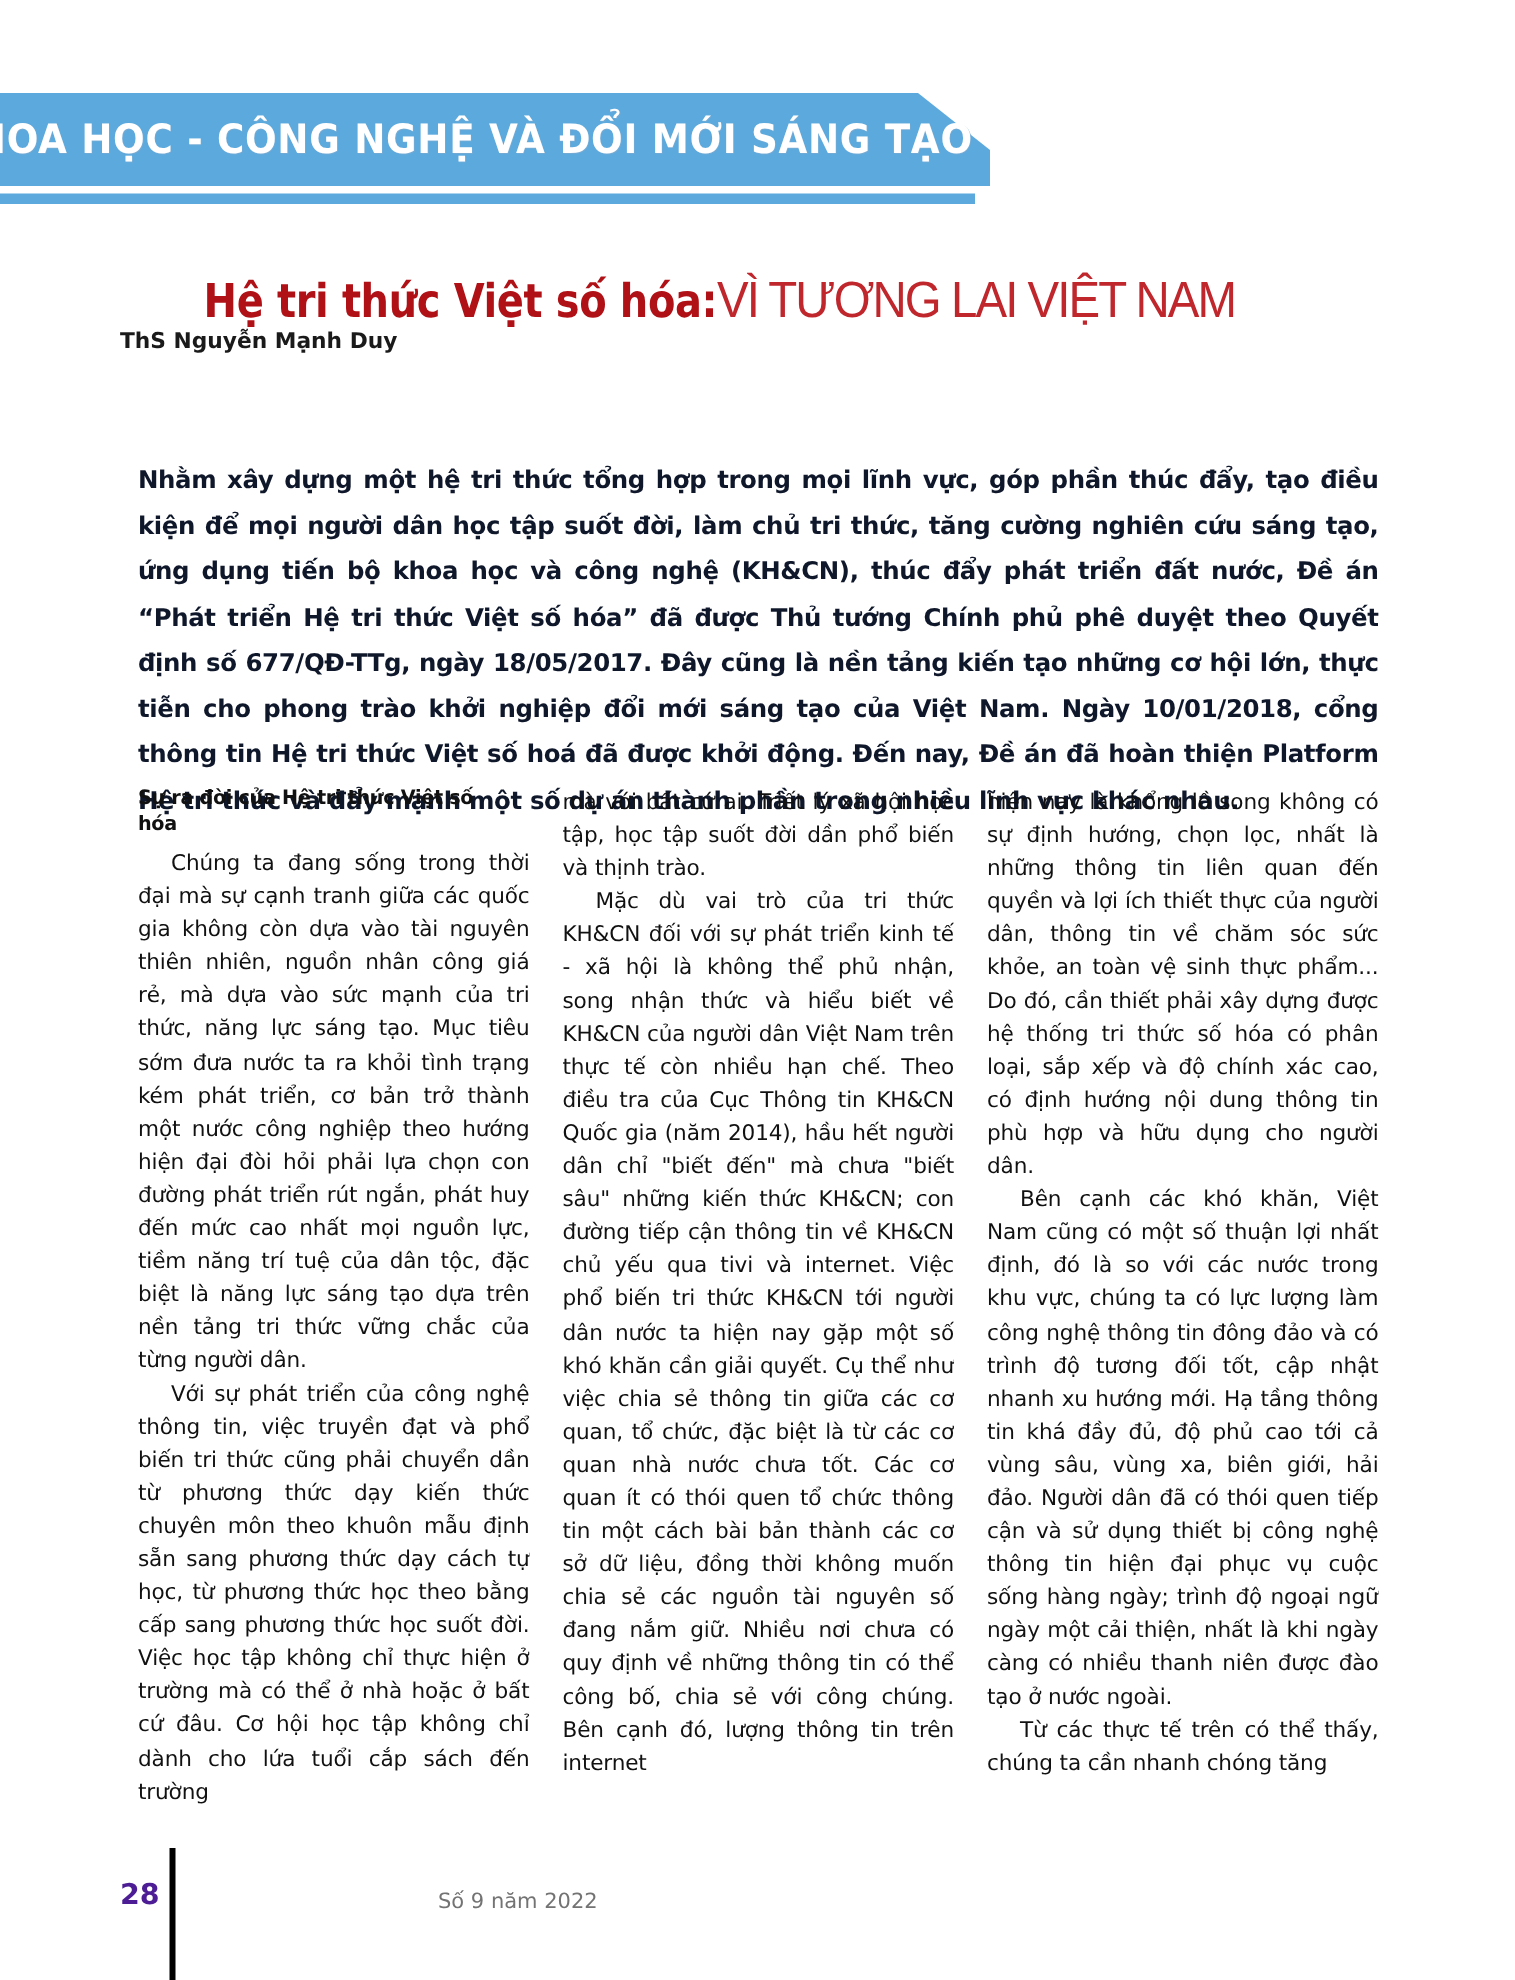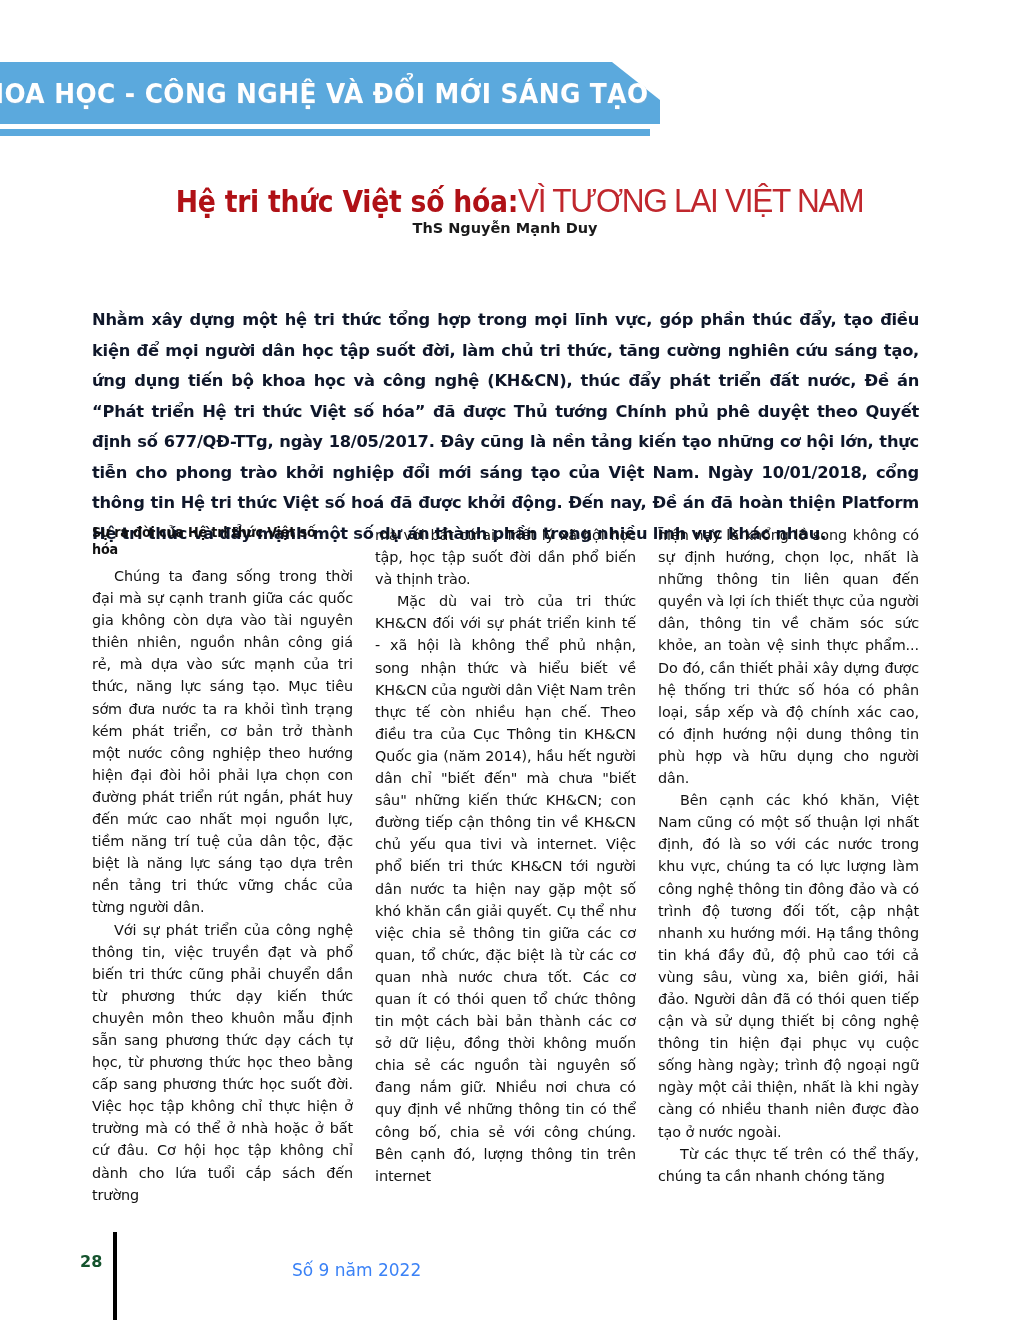--- a/index.html
+++ b/index.html
@@ -60,21 +60,21 @@
     height: 7px;
     background: #5ba9dd;
   }
 
   
   .title-block {
     position: absolute;
     left: 80px;
     top: 183px;
     width: 850px;
-    text-align: center;
+    text-align: left;
   }
   .headline {
     white-space: nowrap;
     line-height: 1.05;
   }
   .headline .hl-a {
     font-family: "DejaVu Sans", sans-serif;
     font-weight: bold;
     font-size: 31px;
     color: #b01116;
@@ -169,22 +169,22 @@
     top: 1232px;
     width: 420px;
     height: 90px;
   }
   .page-num {
     position: absolute;
     left: 0;
     top: 20px;
     font-family: "DejaVu Sans", sans-serif;
     font-weight: bold;
-    font-size: 16px;
-    color: #14532d;
+    font-size: 19px;
+    color: #4c1d95;
     text-align: right;
   }
   .footer-rule {
     position: absolute;
     left: 33px;
     top: 0px;
     width: 4px;
     height: 88px;
     background: #000;
   }
@@ -230,22 +230,22 @@
     letter-spacing: -1.2px;
     white-space: nowrap;
     transform: scaleX(0.95);
     transform-origin: left center;
   }
   .issue {
     position: absolute;
     left: 212px;
     top: 28px;
     font-family: "DejaVu Sans", sans-serif;
-    font-size: 17px;
-    color: #3b82f6;
+    font-size: 14px;
+    color: #737373;
     white-space: nowrap;
   }
 </style>
 </head>
 <body>
 
 <div class="banner-wrap">
   <div class="banner-shape"></div>
   <div class="banner-text">KHOA HỌC - CÔNG NGHỆ VÀ ĐỔI MỚI SÁNG TẠO</div>
 </div>

